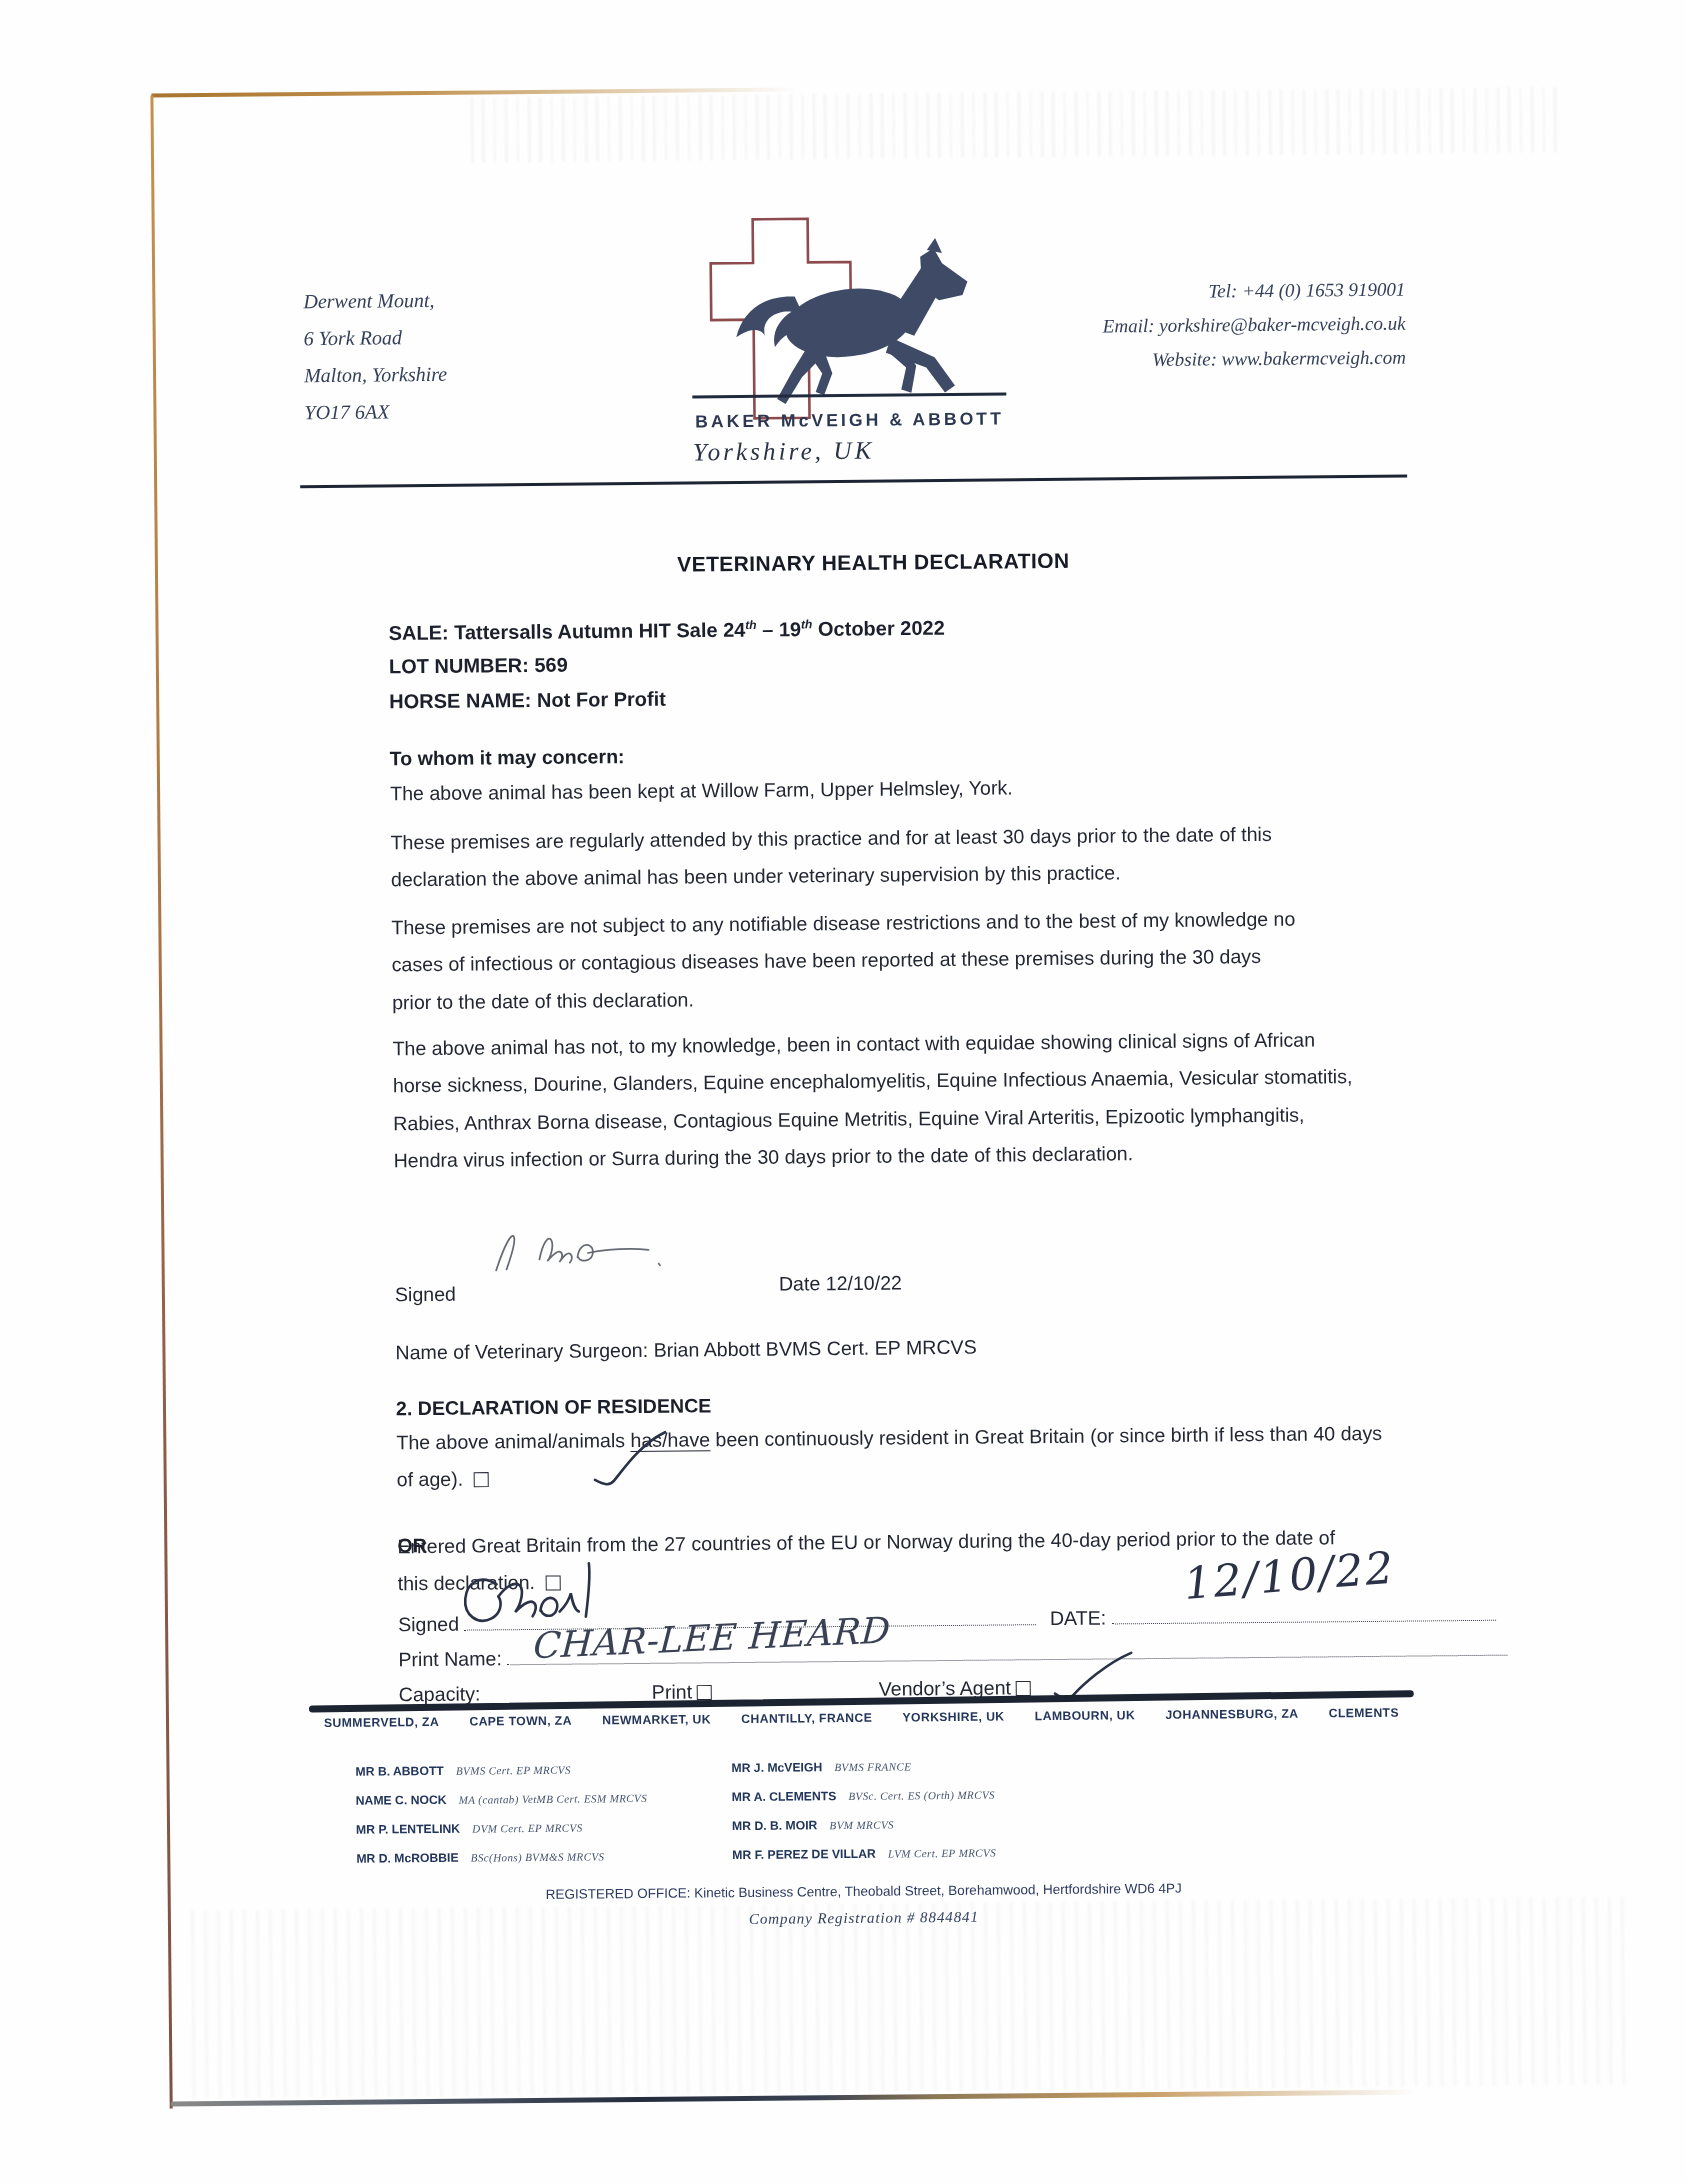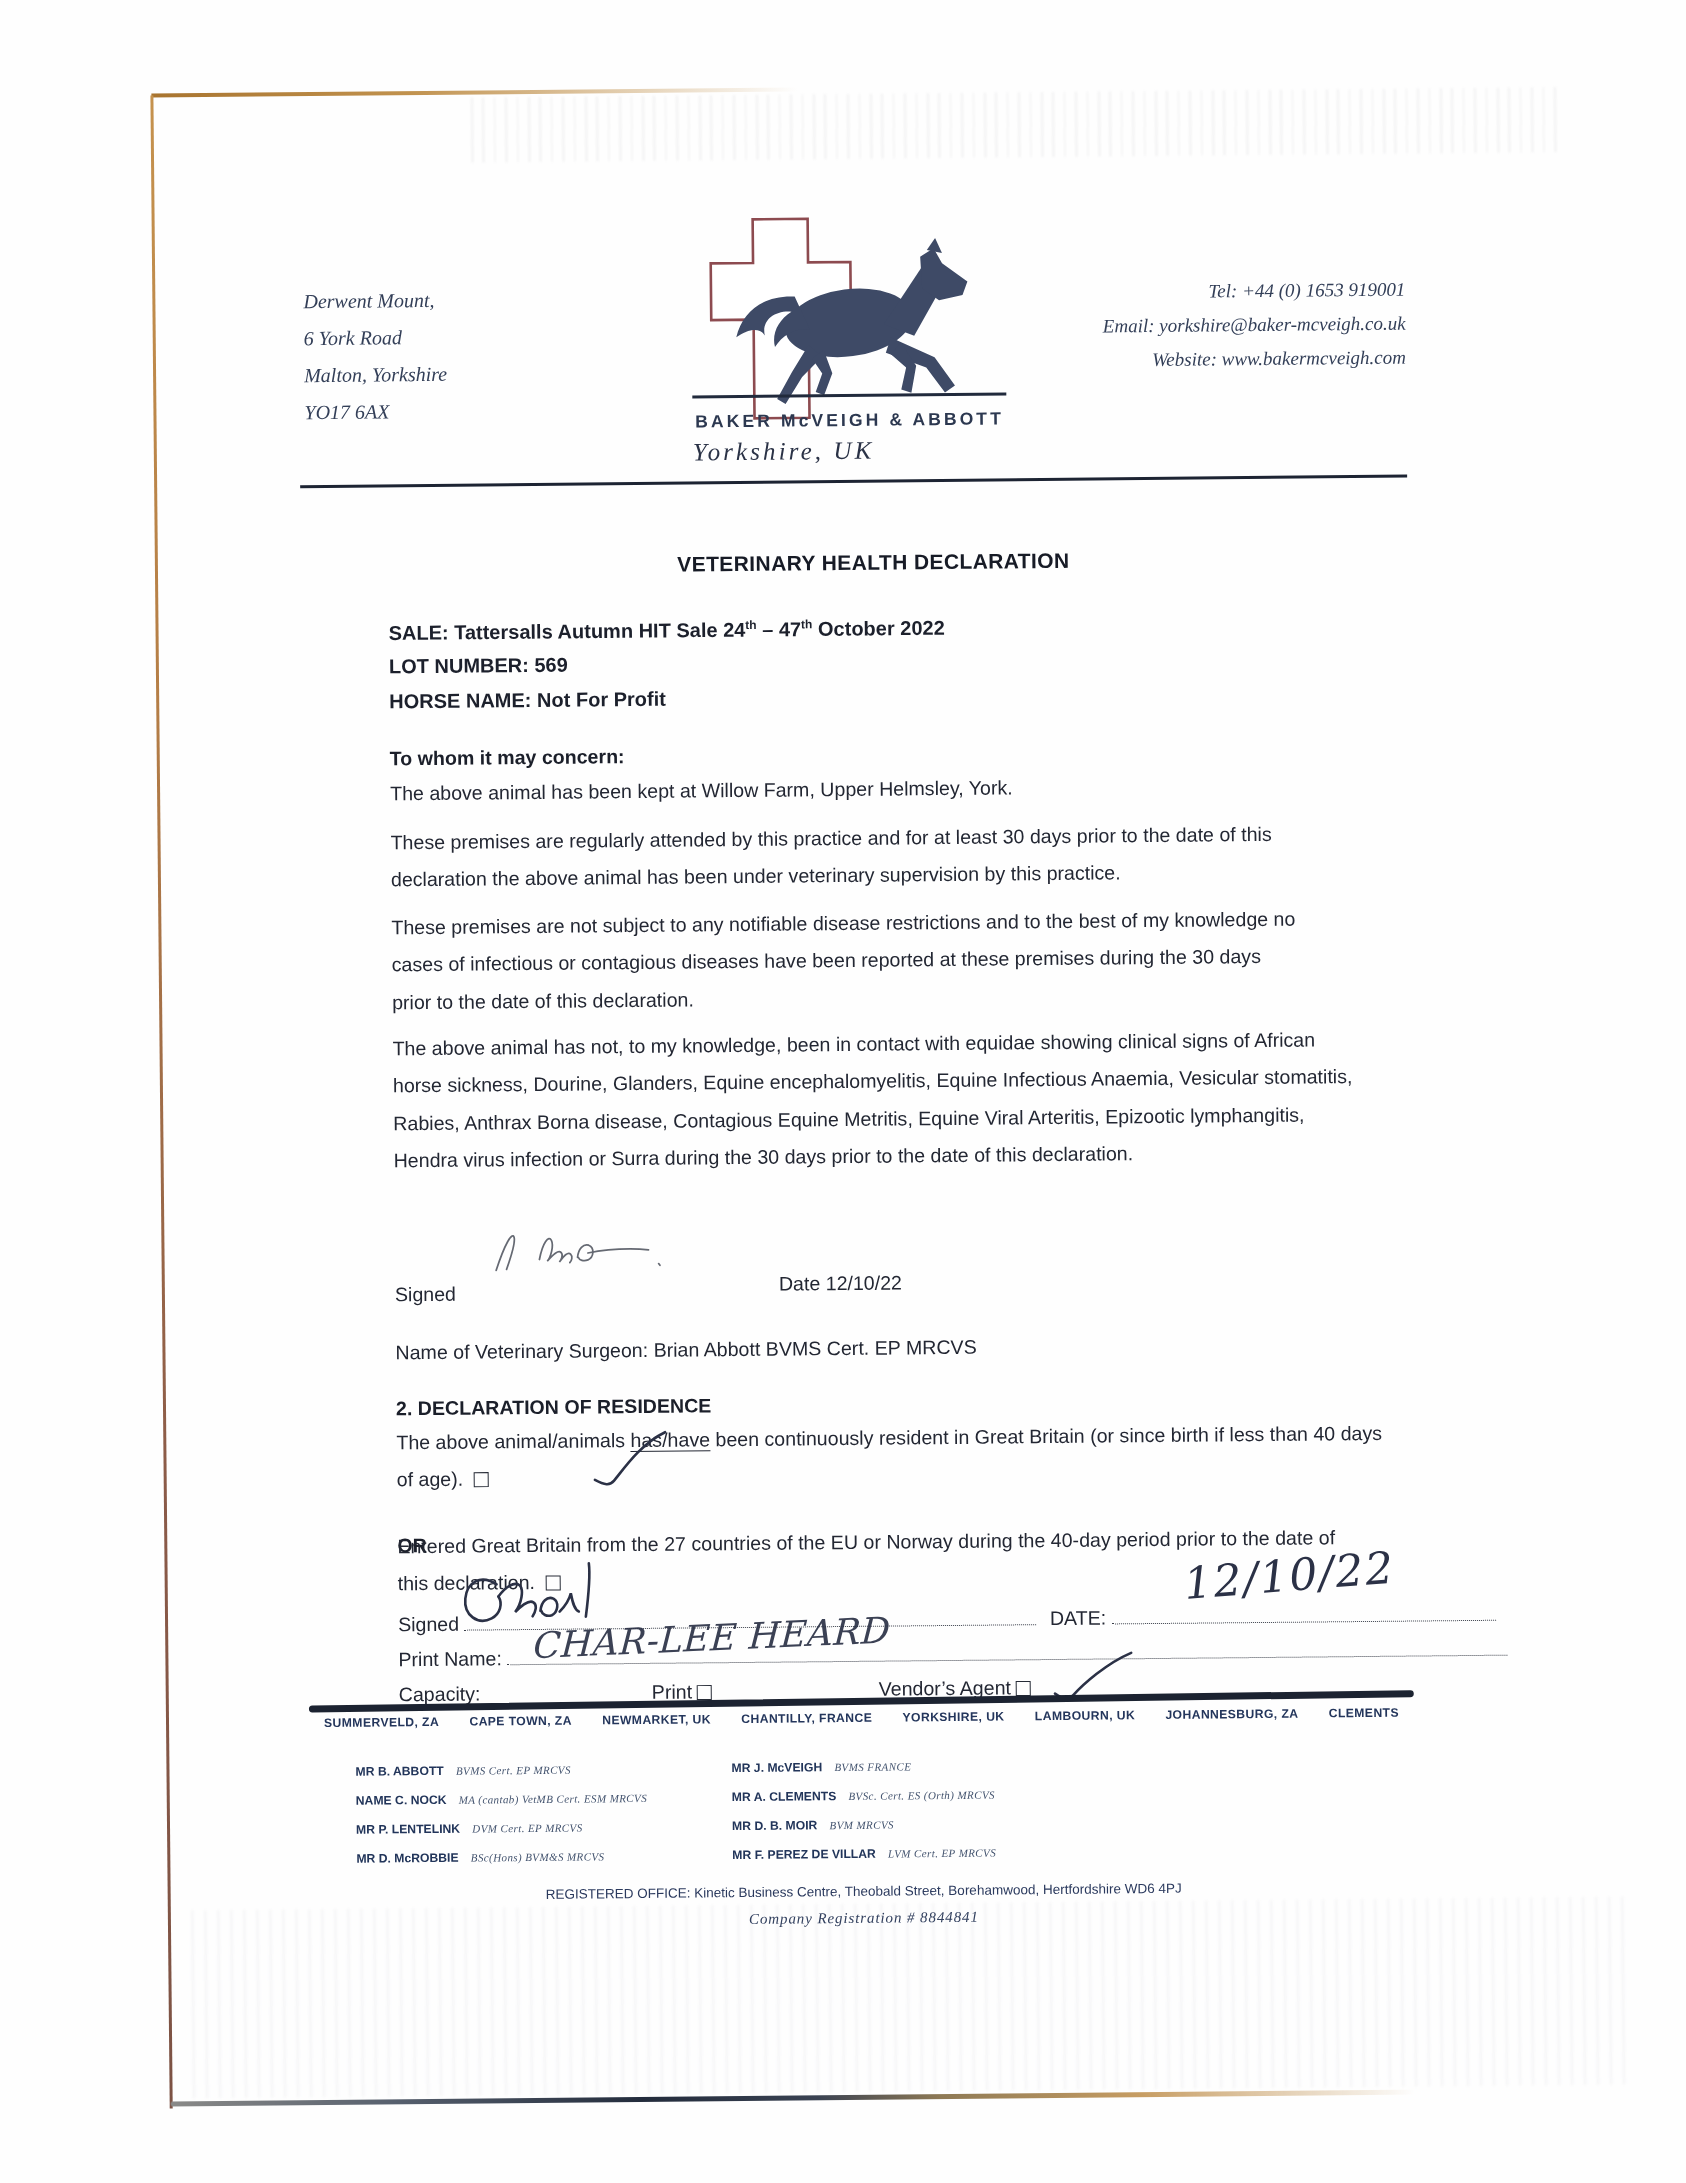--- a/index.html
+++ b/index.html
@@ -29,21 +29,21 @@
   .logo-rule{position:absolute;left:699px;top:394px;width:314px;height:3.1px;background:#212a3c;}
   .logo-name{position:absolute;left:664px;top:410px;width:384px;text-align:center;
         font-size:17.5px;font-weight:bold;letter-spacing:3.1px;color:#2c3850;}
   .logo-sub{position:absolute;left:699px;top:437px;width:245px;font-family:"Liberation Serif",serif;
         font-style:italic;font-size:25px;letter-spacing:3.1px;color:#2a3246;}
   .hdr-rule{position:absolute;left:306px;top:480px;width:1107px;height:3.1px;background:#1d2433;}
   
   .title{position:absolute;left:35px;top:551px;width:1687px;text-align:center;
         font-size:21px;font-weight:bold;letter-spacing:0.4px;color:#171b26;}
   .saleline{position:absolute;left:393px;font-size:20px;font-weight:bold;color:#1c202c;}
-  .sup{vertical-align:super;font-size:60%;}
+  .sup{vertical-align:super;font-size:60%;font-style:italic;}
   
   .bodyline{position:absolute;left:393px;font-size:19.6px;color:#232733;}
   .b{font-weight:bold;color:#1b1f2a;}
   .para{line-height:1.91;}
   .ul{border-bottom:1.3px solid #232733;}
   .cbx{display:inline-block;width:13px;height:13px;border:1.7px solid #262b36;margin-left:5.2px;transform:translateY(1.7px);}
   .dots{display:inline-block;border-bottom:1.7px dotted #3a3f4a;height:16.6px;vertical-align:baseline;}
   .hand{font-family:"DejaVu Serif",serif;font-style:italic;color:#2b3146;}
   .hw-date1{position:absolute;left:1179px;top:1554px;font-size:44px;letter-spacing:1.7px;transform:rotate(-4deg);}
   .hw-print{position:absolute;left:528px;top:1616px;font-size:36px;letter-spacing:0.4px;transform:rotate(-2deg) skewX(-6deg);opacity:.92;}
@@ -107,21 +107,21 @@
       </svg>
     </div>
     <div class="logo-rule"></div>
     <div class="logo-name">BAKER McVEIGH &amp; ABBOTT</div>
     <div class="logo-sub">Yorkshire, UK</div>
     <div class="hdr-rule"></div>
 
     <div class="title">VETERINARY HEALTH DECLARATION</div>
 
     <div class="saleline" style="top:617px;">
-      <span>SALE: Tattersalls Autumn HIT Sale 24</span><span class="sup">th</span><span> – 47</span><span class="sup">th</span><span> October 2022</span>
+      <span>SALE: Tattersalls Autumn HIT Sale 24</span><span class="sup">th</span><span> – 19</span><span class="sup">th</span><span> October 2022</span>
     </div>
     <div class="saleline" style="top:651px;">LOT NUMBER: 569</div>
     <div class="saleline" style="top:686px;">HORSE NAME: Not For Profit</div>
 
     <div class="bodyline b" style="top:743px;">To whom it may concern:</div>
     <div class="bodyline" style="top:778px;">The above animal has been kept at Willow Farm, Upper Helmsley, York.</div>
     <div class="bodyline para" style="top:820px;width:961px;">These premises are regularly attended by this practice and for at least 30 days prior to the date of this declaration the above animal has been under veterinary supervision by this practice.</div>
     <div class="bodyline para" style="top:905px;width:908px;">These premises are not subject to any notifiable disease restrictions and to the best of my knowledge no cases of infectious or contagious diseases have been reported at these premises during the 30 days prior to the date of this declaration.</div>
     <div class="bodyline para" style="top:1026px;width:974px;">The above animal has not, to my knowledge, been in contact with equidae showing clinical signs of African horse sickness, Dourine, Glanders, Equine encephalomyelitis, Equine Infectious Anaemia, Vesicular stomatitis, Rabies, Anthrax Borna disease, Contagious Equine Metritis, Equine Viral Arteritis, Epizootic lymphangitis, Hendra virus infection or Surra during the 30 days prior to the date of this declaration.</div>
 

